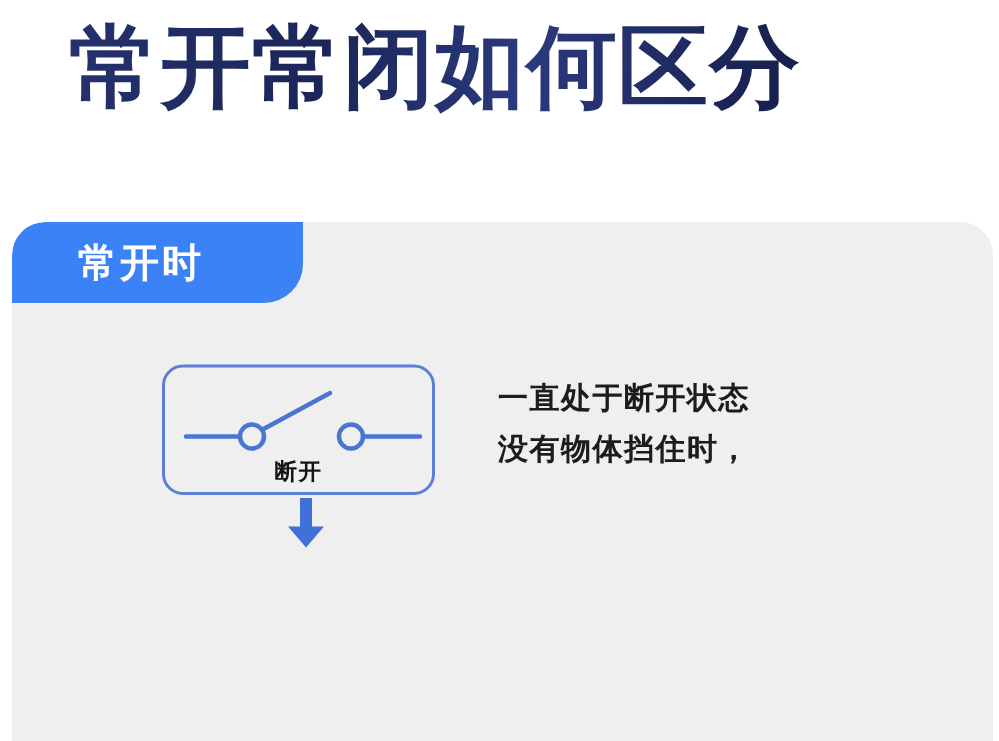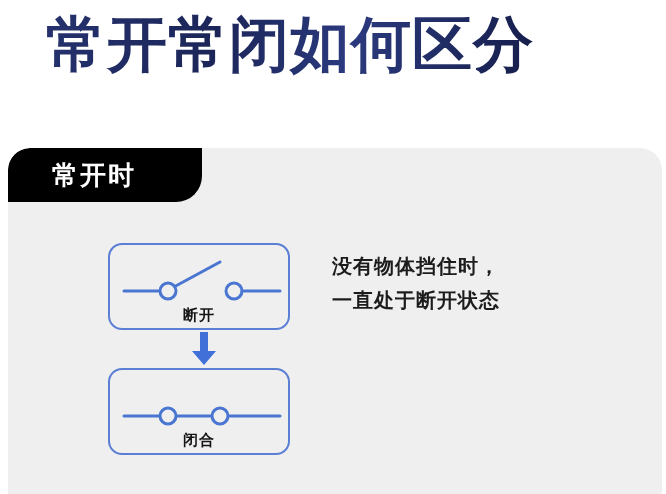--- a/index.html
+++ b/index.html
@@ -44,21 +44,21 @@
     overflow: hidden;
   }
 
   
   .section-badge {
     position: absolute;
     left: 0px;
     top: 0px;
     width: 194px;
     height: 54px;
-    background: #000000;
+    background: #3b82f6;
     border-radius: 22px 0 26px 0;
     display: flex;
     align-items: center;
   }
   .section-badge-label {
     color: #ffffff;
     font-size: 26px;
     font-weight: 700;
     letter-spacing: 2px;
     margin-left: 44px;
@@ -149,38 +149,27 @@
         <circle cx="58" cy="46" r="8" fill="#efefef" stroke="#4a76d2" stroke-width="3"></circle>
 
         <circle cx="124" cy="46" r="8" fill="#efefef" stroke="#4a76d2" stroke-width="3"></circle>
 
         <line x1="132" y1="46" x2="170" y2="46" stroke="#4a76d2" stroke-width="3" stroke-linecap="round"></line>
       </svg>
       <span class="switch-label">断开</span>
     </div>
 
     <div class="desc">
+      <span class="desc-line">一直处于断开状态</span>
       <span class="desc-line">没有物体挡住时，</span>
-      <span class="desc-line">一直处于断开状态</span>
     </div>
   </div>
 
   <svg class="flow-arrow" viewBox="0 0 26 34">
     <path d="M9 0 H17 V19 H25 L13 33 L1 19 H9 Z" fill="#4070d8"></path>
   </svg>
 
   <div class="row row-close">
 
-    <div class="switch-box">
-      <svg class="switch-svg" viewBox="0 0 182 87">
-
-        <line x1="14" y1="46" x2="170" y2="46" stroke="#4a76d2" stroke-width="3" stroke-linecap="round"></line>
-
-        <circle cx="58" cy="46" r="8" fill="#efefef" stroke="#4a76d2" stroke-width="3"></circle>
-
-        <circle cx="110" cy="46" r="8" fill="#efefef" stroke="#4a76d2" stroke-width="3"></circle>
-      </svg>
-      <span class="switch-label">闭合</span>
-    </div>
 
   </div>
 
 </div>
 
 </body></html>

